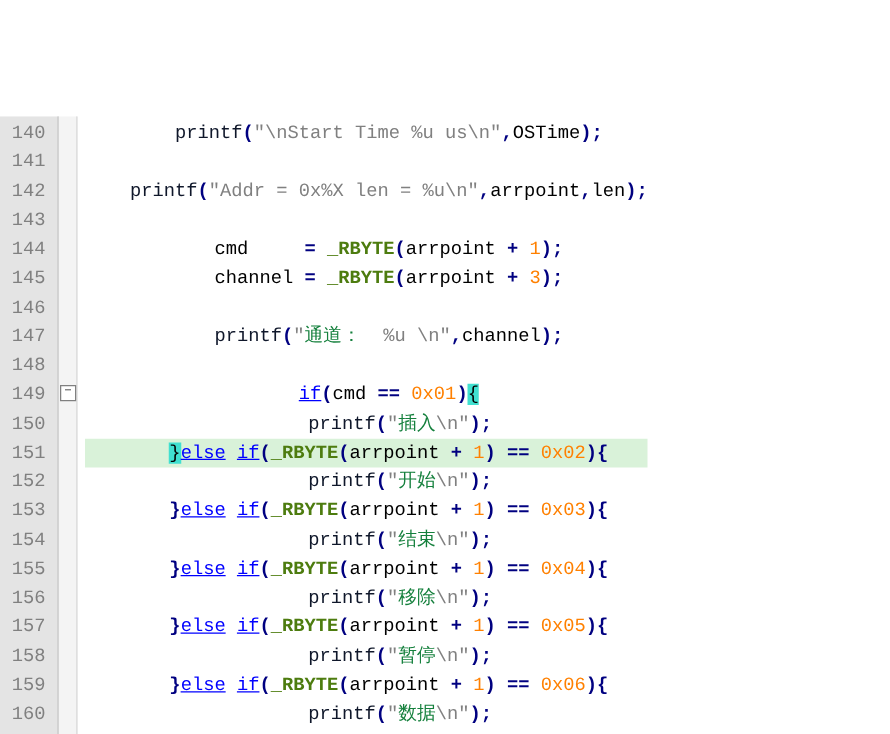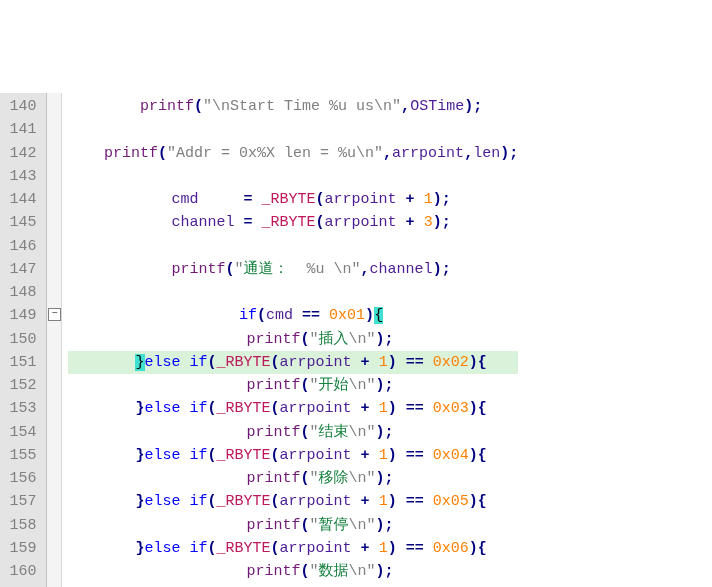--- a/index.html
+++ b/index.html
@@ -45,28 +45,28 @@
     text-align: center;
     color: #404040;
     cursor: pointer;
   }
   .code {
     padding: 2px 0 0 6px;
   }
   .line { height: 1.55em; text-align: center; }
   .hl-line { background: #d9f2d9; }
   .brace-hl { background: #40e0d0; }
-  .kw { color: #0000ff; }
-  .fn { color: #701a75; }
-  .macro { color: #be185d; }
+  .kw { color: #0000ff; text-decoration: underline; }
+  .fn { color: #0f172a; }
+  .macro { color: #4d7c0f; font-weight: bold; }
   .num { color: #ff8000; }
   .str { color: #808080; }
   .str-cn { color: #15803d; }
   .op { color: #000080; font-weight: bold; }
-  .id { color: #4c1d95; }
+  .id { color: #000000; }
 </style>
 </head>
 <body>
 
 
 
 <div class="editor">
   <div class="gutter" id="gutter"><div class="line">140</div><div class="line">141</div><div class="line">142</div><div class="line">143</div><div class="line">144</div><div class="line">145</div><div class="line">146</div><div class="line">147</div><div class="line">148</div><div class="line">149</div><div class="line">150</div><div class="line">151</div><div class="line">152</div><div class="line">153</div><div class="line">154</div><div class="line">155</div><div class="line">156</div><div class="line">157</div><div class="line">158</div><div class="line">159</div><div class="line">160</div><div class="line">161</div></div>
   <div class="fold-col" id="foldcol"><div class="fold-box" style="top: 215.25px;">−</div></div>
   <div class="code" id="code"><div class="line"><span class="sp">    </span><span class="fn">printf</span><span class="op">(</span><span class="str">"\nStart Time %u us\n"</span><span class="op">,</span><span class="id">OSTime</span><span class="op">);</span></div><div class="line"></div><div class="line"><span class="sp">    </span><span class="fn">printf</span><span class="op">(</span><span class="str">"Addr = 0x%X len = %u\n"</span><span class="op">,</span><span class="id">arrpoint</span><span class="op">,</span><span class="id">len</span><span class="op">);</span></div><div class="line"></div><div class="line"><span class="sp">    </span><span class="id">cmd     </span><span class="op">= </span><span class="macro">_RBYTE</span><span class="op">(</span><span class="id">arrpoint </span><span class="op">+ </span><span class="num">1</span><span class="op">);</span></div><div class="line"><span class="sp">    </span><span class="id">channel </span><span class="op">= </span><span class="macro">_RBYTE</span><span class="op">(</span><span class="id">arrpoint </span><span class="op">+ </span><span class="num">3</span><span class="op">);</span></div><div class="line"></div><div class="line"><span class="sp">    </span><span class="fn">printf</span><span class="op">(</span><span class="str">"</span><span class="str-cn">通道：</span><span class="str">  %u \n"</span><span class="op">,</span><span class="id">channel</span><span class="op">);</span></div><div class="line"></div><div class="line"><span class="sp">    </span><span class="kw">if</span><span class="op">(</span><span class="id">cmd </span><span class="op">== </span><span class="num">0x01</span><span class="op">)</span><span class="brace-hl">{</span></div><div class="line"><span class="sp">      </span><span class="fn">printf</span><span class="op">(</span><span class="str">"</span><span class="str-cn">插入</span><span class="str">\n"</span><span class="op">);</span></div><div class="line hl-line"><span class="sp">    </span><span class="brace-hl">}</span><span class="kw">else</span><span class="sp"> </span><span class="kw">if</span><span class="op">(</span><span class="macro">_RBYTE</span><span class="op">(</span><span class="id">arrpoint </span><span class="op">+ </span><span class="num">1</span><span class="op">) == </span><span class="num">0x02</span><span class="op">){</span></div><div class="line"><span class="sp">      </span><span class="fn">printf</span><span class="op">(</span><span class="str">"</span><span class="str-cn">开始</span><span class="str">\n"</span><span class="op">);</span></div><div class="line"><span class="sp">    </span><span class="op">}</span><span class="kw">else</span><span class="sp"> </span><span class="kw">if</span><span class="op">(</span><span class="macro">_RBYTE</span><span class="op">(</span><span class="id">arrpoint </span><span class="op">+ </span><span class="num">1</span><span class="op">) == </span><span class="num">0x03</span><span class="op">){</span></div><div class="line"><span class="sp">      </span><span class="fn">printf</span><span class="op">(</span><span class="str">"</span><span class="str-cn">结束</span><span class="str">\n"</span><span class="op">);</span></div><div class="line"><span class="sp">    </span><span class="op">}</span><span class="kw">else</span><span class="sp"> </span><span class="kw">if</span><span class="op">(</span><span class="macro">_RBYTE</span><span class="op">(</span><span class="id">arrpoint </span><span class="op">+ </span><span class="num">1</span><span class="op">) == </span><span class="num">0x04</span><span class="op">){</span></div><div class="line"><span class="sp">      </span><span class="fn">printf</span><span class="op">(</span><span class="str">"</span><span class="str-cn">移除</span><span class="str">\n"</span><span class="op">);</span></div><div class="line"><span class="sp">    </span><span class="op">}</span><span class="kw">else</span><span class="sp"> </span><span class="kw">if</span><span class="op">(</span><span class="macro">_RBYTE</span><span class="op">(</span><span class="id">arrpoint </span><span class="op">+ </span><span class="num">1</span><span class="op">) == </span><span class="num">0x05</span><span class="op">){</span></div><div class="line"><span class="sp">      </span><span class="fn">printf</span><span class="op">(</span><span class="str">"</span><span class="str-cn">暂停</span><span class="str">\n"</span><span class="op">);</span></div><div class="line"><span class="sp">    </span><span class="op">}</span><span class="kw">else</span><span class="sp"> </span><span class="kw">if</span><span class="op">(</span><span class="macro">_RBYTE</span><span class="op">(</span><span class="id">arrpoint </span><span class="op">+ </span><span class="num">1</span><span class="op">) == </span><span class="num">0x06</span><span class="op">){</span></div><div class="line"><span class="sp">      </span><span class="fn">printf</span><span class="op">(</span><span class="str">"</span><span class="str-cn">数据</span><span class="str">\n"</span><span class="op">);</span></div><div class="line"><span class="sp">    </span><span class="op">}</span><span class="kw">else</span><span class="sp"> </span><span class="kw">if</span><span class="op">(</span><span class="macro">_RBYTE</span><span class="op">(</span><span class="id">arrpoint </span><span class="op">+ </span><span class="num">1</span><span class="op">) == </span><span class="num">0xFE</span><span class="op">){</span></div></div>

